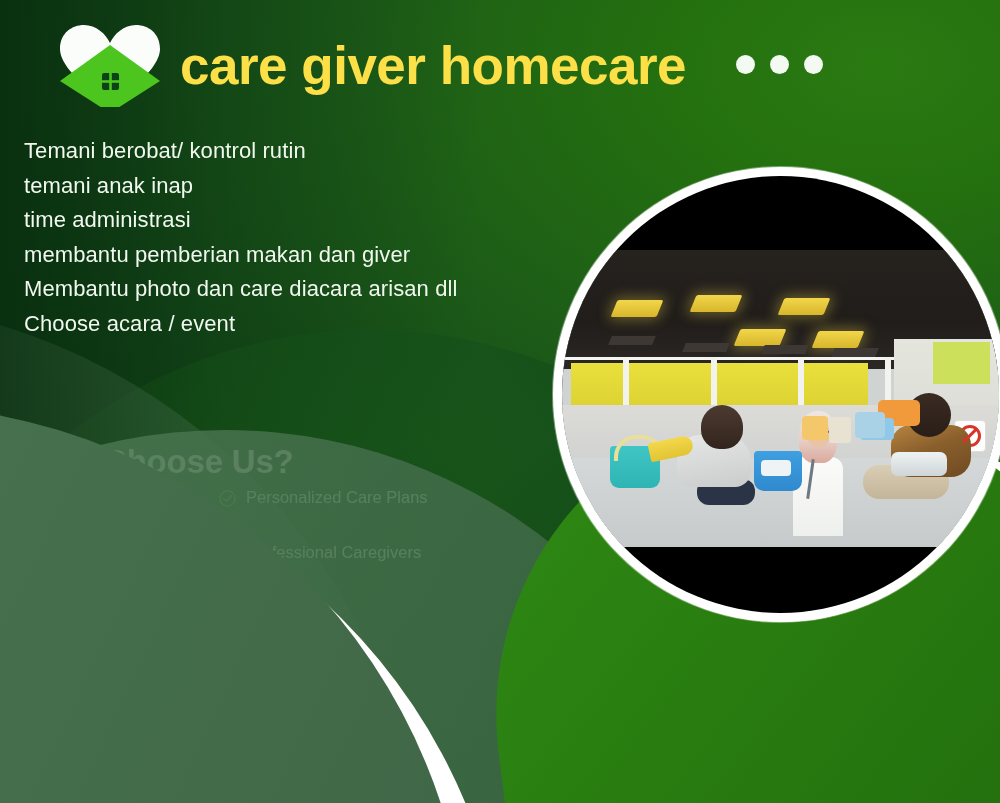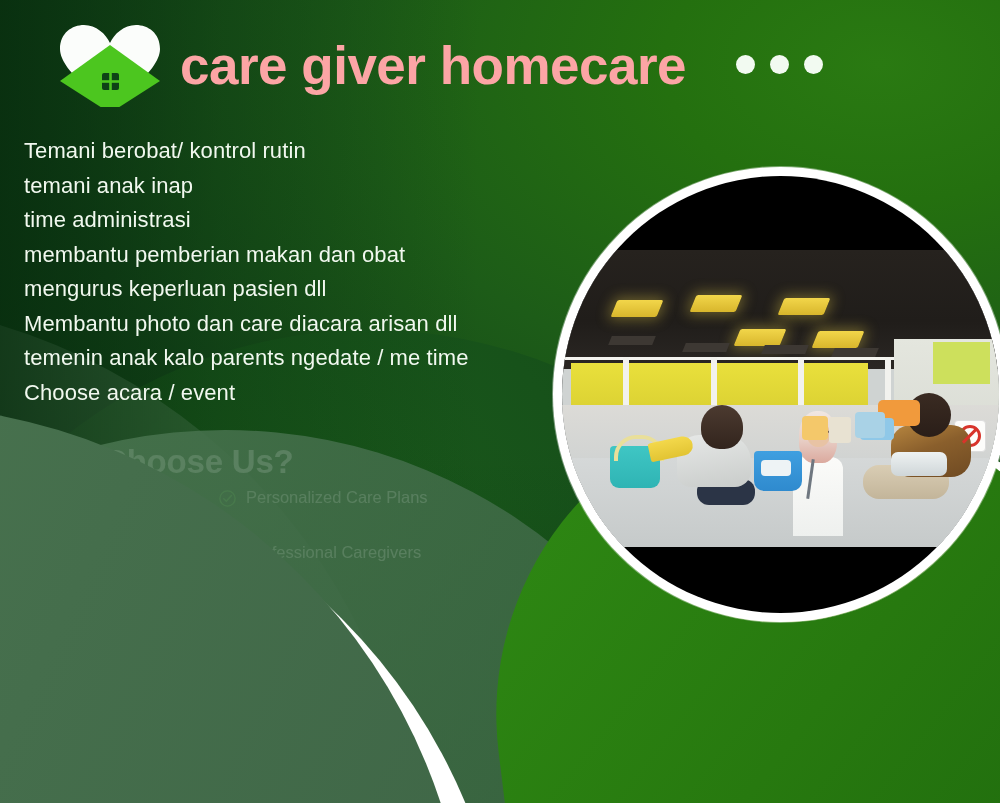--- a/index.html
+++ b/index.html
@@ -133,21 +133,21 @@
   }
   .logo {
     position: relative;
     width: 108px;
     height: 86px;
     flex: 0 0 auto;
   }
   .brand-title {
     font-size: 53px;
     font-weight: 700;
-    color: #fca5a5;
+    color: #fde047;
     letter-spacing: -.5px;
     white-space: nowrap;
     line-height: 1;
     margin-top: 2px;
   }
   .dots {
     display: flex;
     align-items: center;
     gap: 15px;
     margin-left: 34px;
@@ -545,24 +545,22 @@
       <span class="dot"></span>
       <span class="dot"></span>
       <span class="dot"></span>
     </div>
   </div>
 
   <div class="services">
     <div class="service-line">Temani berobat/ kontrol rutin</div>
     <div class="service-line">temani anak inap</div>
     <div class="service-line">time administrasi</div>
-    <div class="service-line">membantu pemberian makan dan obat</div>
-    <div class="service-line">mengurus keperluan pasien dll</div>
+    <div class="service-line">membantu pemberian makan dan giver</div>
     <div class="service-line">Membantu photo dan care diacara arisan dll</div>
-    <div class="service-line">temenin anak kalo parents ngedate / me time</div>
     <div class="service-line">Choose acara / event</div>
   </div>
 
   <div class="why-title">Why Choose Us?</div>
 
   <div class="features">
 
     <div class="feat feat-c1 f-r1">
       <span class="check">
         <svg viewBox="0 0 24 24" width="19" height="19">

